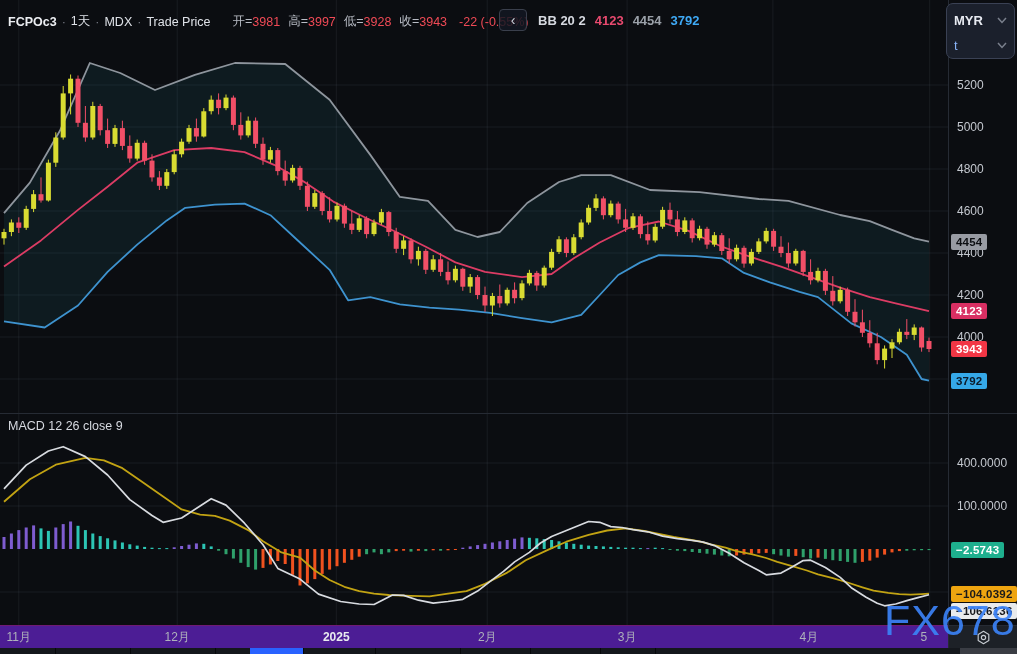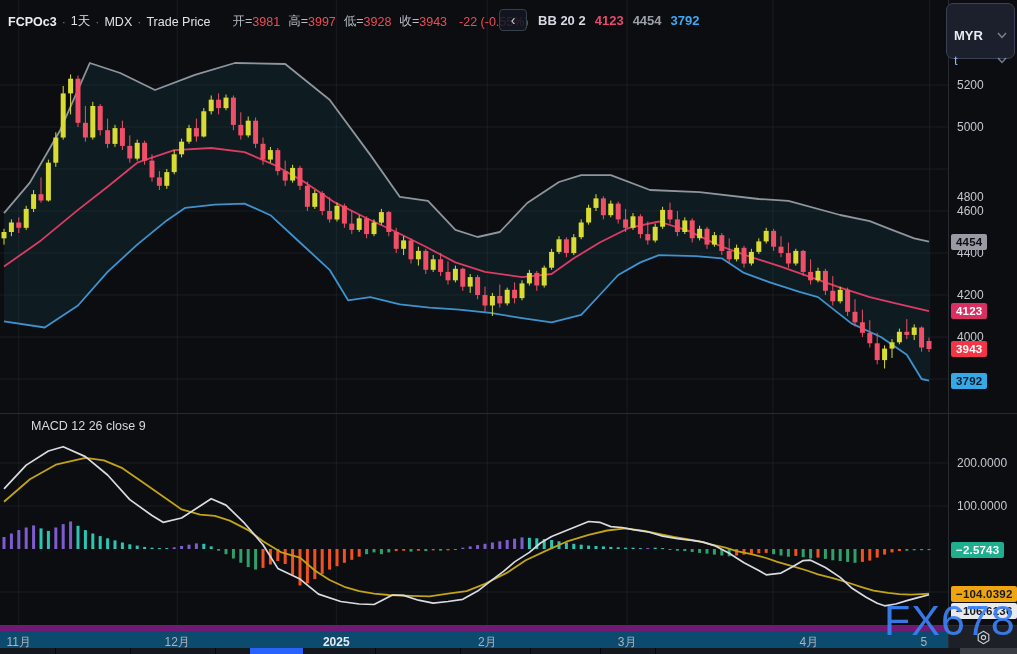--- a/index.html
+++ b/index.html
@@ -16,38 +16,38 @@
   .ohlc .lbl{color:#b9bdc6;margin-left:8px;}
   .ohlc .val{color:#f04a56;}
   .chg{color:#f04a56;margin-left:12px;}
   .collapse-btn{position:absolute;left:499px;top:9px;width:28px;height:22px;z-index:5;
        background:rgba(19,23,34,.85);border:1px solid #3a3f4c;border-radius:4px;color:#cfd3dc;
        font-size:14px;line-height:19px;text-align:center;cursor:pointer;padding:0;}
   .bb-legend{position:absolute;left:538px;top:13px;z-index:5;font-size:13px;color:#d6d9e0;
        display:flex;align-items:center;white-space:nowrap;font-weight:600;}
   .bb-legend .vals span{font-weight:600;margin-left:9px;}
   .macd-legend{position:absolute;left:8px;top:419px;z-index:5;font-size:12.5px;color:#c9ccd4;
-       display:flex;align-items:flex-end;white-space:nowrap;margin-left:23px;}
+       display:flex;align-items:flex-end;white-space:nowrap;}
   .macd-legend .ttl{color:#d6d9e0;}
   .macd-legend .vals span{font-weight:600;margin-left:9px;}
   
   .right-axis{position:absolute;left:948px;top:0;width:69px;height:654px;z-index:2;
        background:#0b0d11;border-left:1px solid #262b34;}
   .tick{position:absolute;left:8px;transform:translateY(-50%);font-size:12px;color:#c4c8cf;}
   .badge{position:absolute;left:2px;transform:translateY(-50%);font-size:11.5px;font-weight:700;
        padding:2px 5px;border-radius:2px;letter-spacing:.2px;}
   .currency-box{position:absolute;left:946px;top:3px;width:69px;height:56px;z-index:6;
-       background:#1b202c;border:1px solid #3a4154;border-radius:7px;padding:19px 7px;}
+       background:#1b202c;border:1px solid #3a4154;border-radius:7px;padding:4px 7px;}
   .cur-row{display:flex;align-items:center;justify-content:space-between;height:25px;cursor:pointer;}
   .cur-row .cw{font-size:13px;font-weight:700;color:#e8ebf2;}
   .cur-row .cu{font-size:13px;font-weight:400;color:#8ab4f8;}
   .chev{width:10px;height:7px;opacity:.75;}
   
   .time-axis{position:absolute;left:0;top:625px;width:948px;height:23px;z-index:2;
-       background:#0c4a6e;border-top:6px solid #701a75;}
+       background:#4c1d95;border-top:1px solid #701a75;}
   .tlab{position:absolute;top:0;transform:translateX(-50%);font-size:12px;color:#aeb2bb;line-height:23px;}
   .tlab.year{color:#e8eaef;font-weight:700;}
   .corner{position:absolute;left:948px;top:625px;width:69px;height:23px;z-index:3;
        background:#1d2127;border-top:1px solid #262b34;border-left:1px solid #262b34;
        display:flex;align-items:center;justify-content:center;}
   .sep-h{position:absolute;left:0;width:1017px;height:1px;background:#262b34;z-index:4;}
   .watermark{position:absolute;left:884px;top:599px;z-index:9;font-size:43px;font-weight:400;
        color:#3b82f6;opacity:.92;letter-spacing:1px;pointer-events:none;line-height:1;}
   .bottom-strip{position:absolute;left:0;top:648px;width:1017px;height:6px;background:#14171c;z-index:10;}
   .strip-seg{position:absolute;top:0;height:6px;}
@@ -494,26 +494,26 @@
 
   <div class="macd-legend">
     <span class="ttl">MACD 12 26 close 9</span>
   </div>
 
   <div class="sep-h" style="top:413px"></div>
 
   <div class="right-axis" id="right-axis">
       <span class="tick" style="top: 85px;">5200</span>
       <span class="tick" style="top: 127px;">5000</span>
-      <span class="tick" style="top: 169px; margin-top: 28px;">4800</span>
+      <span class="tick" style="top: 169px;">4800</span>
       <span class="tick" style="top: 211px;">4600</span>
       <span class="tick" style="top: 253px; text-align: center;">4400</span>
       <span class="tick" style="top: 295px;">4200</span>
       <span class="tick" style="top: 337px;">4000</span>
-      <span class="tick" style="top: 463px;">200.0000</span>
+      <span class="tick" style="top: 463px;">400.0000</span>
       <span class="tick" style="top: 506px;">100.0000</span>
       <span class="badge" style="top: 241.66px; background: rgb(152, 155, 163); color: rgb(12, 14, 18);">4454</span>
       <span class="badge" style="top: 311.17px; background: rgb(217, 47, 99); color: rgb(255, 255, 255);">4123</span>
       <span class="badge" style="top: 348.97px; background: rgb(242, 54, 69); color: rgb(255, 255, 255);">3943</span>
       <span class="badge" style="top: 380.68px; background: rgb(53, 168, 232); color: rgb(11, 26, 42);">3792</span>
       <span class="badge" style="top: 550.107px; background: rgb(30, 175, 142); color: rgb(255, 255, 255);">−2.5743</span>
       <span class="badge" style="top: 593.737px; background: rgb(239, 165, 16); color: rgb(26, 26, 26);">−104.0392</span>
       <span class="badge" style="top: 610.737px; background: rgb(232, 234, 236); color: rgb(22, 24, 29);">−106.6136</span>
     </div>
 

